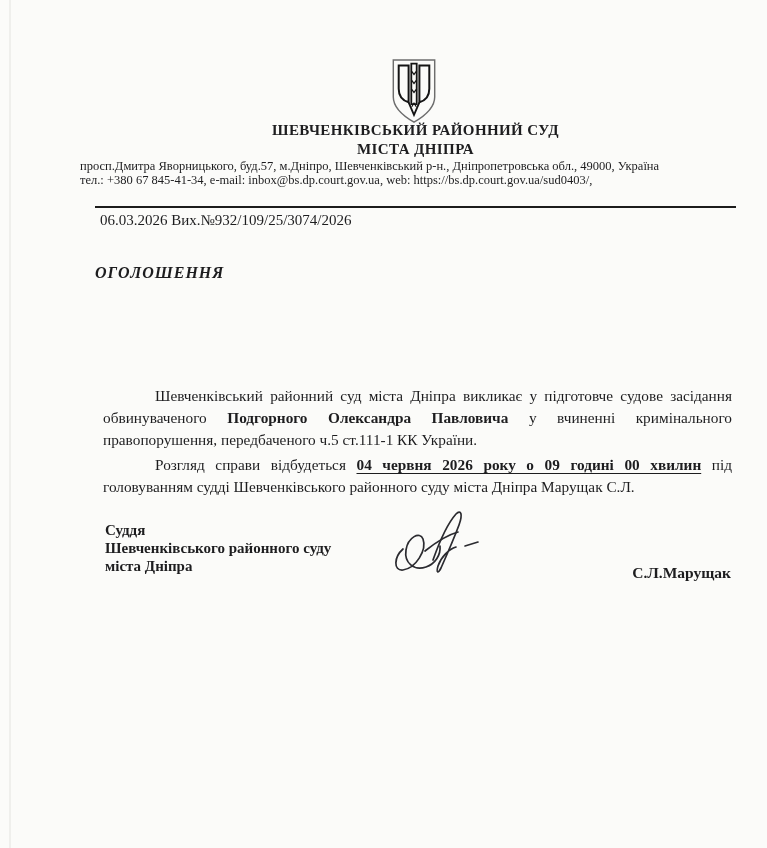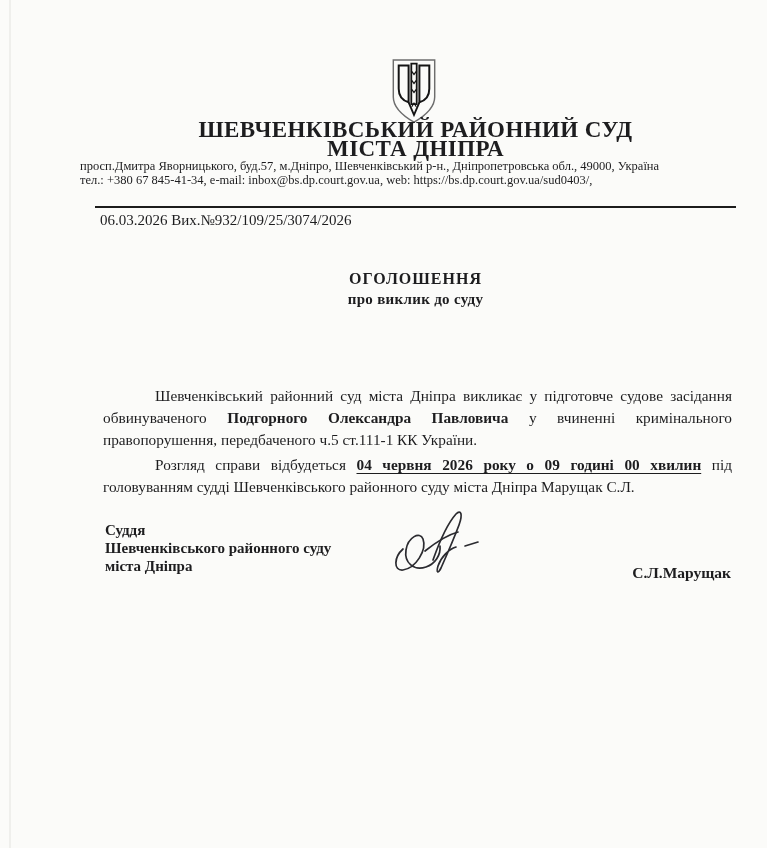--- a/index.html
+++ b/index.html
@@ -20,38 +20,38 @@
   .scan-edge{
     position:absolute;left:9px;top:0;width:2px;height:100%;
     background:#efefec;
   }
   .emblem{
     position:absolute;left:387px;top:57px;width:54px;height:69px;
   }
   .emblem svg{width:100%;height:100%;display:block;}
   .court-name{
     position:absolute;left:95px;top:121px;width:641px;
-    text-align:center;font-weight:bold;font-size:23px;line-height:18.5px;
+    text-align:center;font-weight:bold;font-size:15px;line-height:18.5px;
     letter-spacing:.4px;
   }
   .court-addr{
     position:absolute;left:80px;top:159px;width:661px;
     font-size:12.5px;line-height:14.3px;
   }
   .rule{
     position:absolute;left:95px;top:206px;width:641px;height:2px;
     background:var(--rule);
   }
   .ref-line{
     position:absolute;left:100px;top:211px;width:636px;
     font-size:15px;line-height:19px;
   }
   .doc-title{
-    position:absolute;left:95px;top:269px;width:641px;
-    text-align:center;font-weight:bold;
+    position:absolute;left:95px;top:263px;width:641px;
+    text-align:left;font-weight:bold;font-style:italic;
   }
   .doc-title .t1{font-size:16px;line-height:20px;letter-spacing:1px;}
   .doc-title .t2{font-size:15px;line-height:20px;letter-spacing:.3px;}
   .case-block{
     position:absolute;right:36px;top:317px;
     text-align:right;font-weight:bold;font-size:14px;line-height:17.5px;
   }
   .body-text{
     position:absolute;left:99px;top:381px;width:637px;
     font-size:15.3px;line-height:21.8px;text-align:justify;
@@ -106,21 +106,20 @@
     <div>просп.Дмитра Яворницького, буд.57, м.Дніпро, Шевченківський р-н., Дніпропетровська обл., 49000, Україна</div>
     <div>тел.: +380 67 845-41-34, e-mail: inbox@bs.dp.court.gov.ua, web: https://bs.dp.court.gov.ua/sud0403/,</div>
   </div>
 
   <div class="rule"></div>
 
   <div class="ref-line">06.03.2026 Вих.№932/109/25/3074/2026</div>
 
   <div class="doc-title">
     <div class="t1">ОГОЛОШЕННЯ</div>
-    <div class="t2">про виклик до суду</div>
   </div>
 
 
   <div class="body-text">
     <p><span>Шевченківський районний суд міста Дніпра викликає у підготовче судове засідання обвинуваченого </span><b>Подгорного Олександра Павловича</b><span> у вчиненні кримінального правопорушення, передбаченого ч.5 ст.111-1 КК України.</span></p>
     <p><span>Розгляд справи відбудеться </span><b class="u">04 червня 2026 року о 09 годині 00 хвилин</b><span> під головуванням судді Шевченківського районного суду міста Дніпра Марущак С.Л.</span></p>
   </div>
 
   <div class="sign-row">
     <div class="sign-left">

